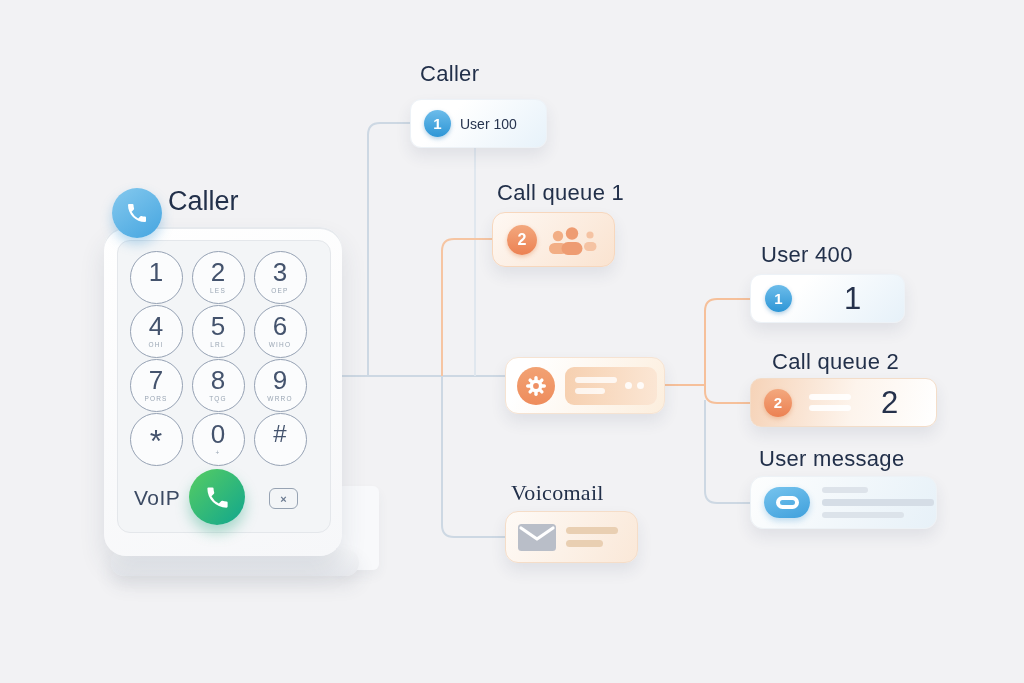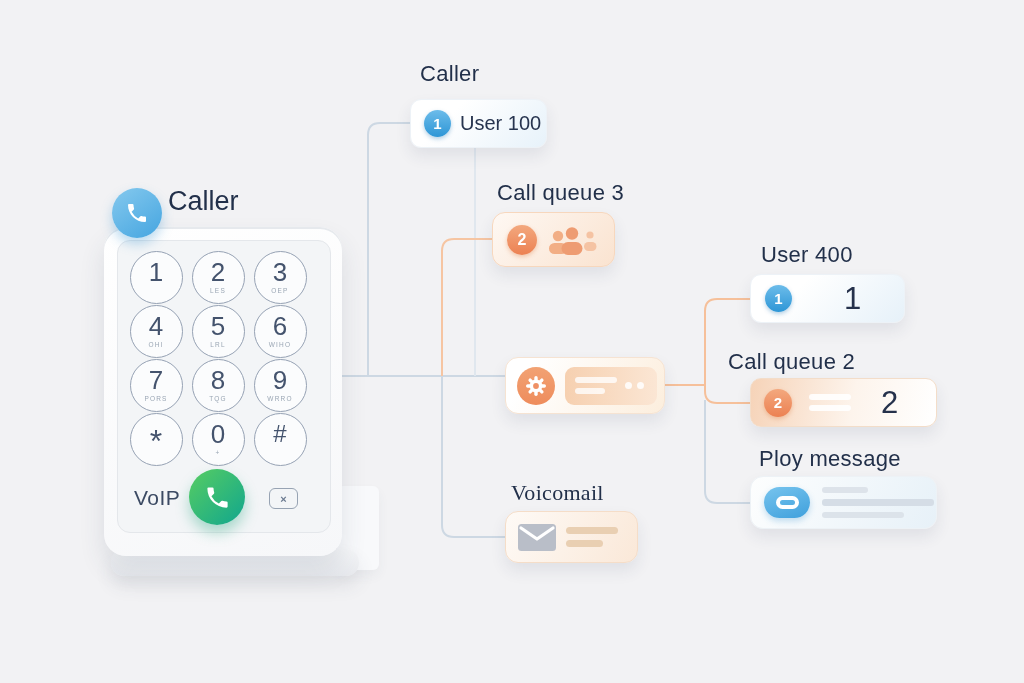--- a/index.html
+++ b/index.html
@@ -41,21 +41,21 @@
   .caller-lbl{left:168px;top:186px;font-size:27px;color:#22304a;}
   
   .card{position:absolute;display:flex;align-items:center;box-sizing:border-box;cursor:pointer;
     box-shadow:0 8px 16px rgba(40,60,90,.09);}
   .badge{border-radius:50%;color:#fff;font-weight:bold;display:flex;align-items:center;justify-content:center;flex:none;}
   .b-blue{background:linear-gradient(180deg,#6cbcea,#2e96d6);box-shadow:0 2px 4px rgba(40,120,180,.35);}
   .b-orange{background:linear-gradient(180deg,#f3a87e,#ec8152);box-shadow:0 2px 4px rgba(220,120,60,.35);}
   .c-user100{left:410px;top:99px;width:137px;height:49px;border-radius:11px;
     background:linear-gradient(135deg,#ffffff 30%,#e7f2fa);border:1px solid #edf2f7;gap:9px;padding-left:13px;}
   .c-user100 .badge{width:27px;height:27px;font-size:15px;}
-  .c-user100 .lbl{font-size:20px;color:#27344f;}
+  .c-user100 .lbl{font-size:14px;color:#27344f;}
   .c-cq1{left:492px;top:212px;width:123px;height:55px;border-radius:13px;
     background:linear-gradient(135deg,#fef8f3,#fae3d0);border:1px solid #f7d7bd;gap:10px;padding-left:14px;}
   .c-cq1 .badge{width:30px;height:30px;font-size:16px;}
   .c-more{left:505px;top:357px;width:160px;height:57px;border-radius:13px;
     background:linear-gradient(120deg,#ffffff 15%,#fceedd);border:1px solid #f6e3d2;gap:10px;padding-left:11px;}
   .gear-circ{width:38px;height:38px;border-radius:50%;background:linear-gradient(180deg,#f2a273,#ee8c5c);
     display:flex;align-items:center;justify-content:center;flex:none;}
   .more-pill{width:92px;height:38px;border-radius:9px;background:linear-gradient(90deg,#f6d0b0,#fbe6d4);
     display:flex;align-items:center;padding-left:10px;gap:6px;box-sizing:border-box;}
   .more-lines{display:flex;flex-direction:column;gap:5px;}
@@ -174,25 +174,25 @@
   <div class="abs callbtn">
     <svg width="27" height="27" viewBox="0 0 24 24">
       <path fill="#ffffff" d="M6.62 10.79a15.05 15.05 0 0 0 6.59 6.59l2.2-2.2a1 1 0 0 1 1.02-.24c1.12.37 2.33.57 3.57.57a1 1 0 0 1 1 1V20a1 1 0 0 1-1 1C10.61 21 3 13.39 3 4a1 1 0 0 1 1-1h3.5a1 1 0 0 1 1 1c0 1.25.2 2.45.57 3.57a1 1 0 0 1-.25 1.02l-2.2 2.2z"></path>
     </svg>
   </div>
   <div class="abs delkey">
       <span>×</span>
     </div>
 
   <div class="h" style="left:420px;top:61px;">Caller</div>
-  <div class="h" style="left:497px;top:180px;">Call queue 3</div>
+  <div class="h" style="left:497px;top:180px;">Call queue 1</div>
   <div class="h" style="left:511px;top:480px;font-family:Liberation Serif, serif;">Voicomail</div>
   <div class="h" style="left:761px;top:242px;">User 400</div>
-  <div class="h" style="left:728px;top:349px;">Call queue 2</div>
-  <div class="h" style="left:759px;top:446px;">Ploy message</div>
+  <div class="h" style="left:772px;top:349px;">Call queue 2</div>
+  <div class="h" style="left:759px;top:446px;">User message</div>
 
   <div class="card c-user100">
     <span class="badge b-blue">1</span>
     <span class="lbl">User 100</span>
   </div>
 
   <div class="card c-cq1">
     <span class="badge b-orange">2</span>
     <svg width="52" height="30" viewBox="0 0 52 30">
       <circle cx="11" cy="11" r="5.2" fill="#f2ae85"></circle>

